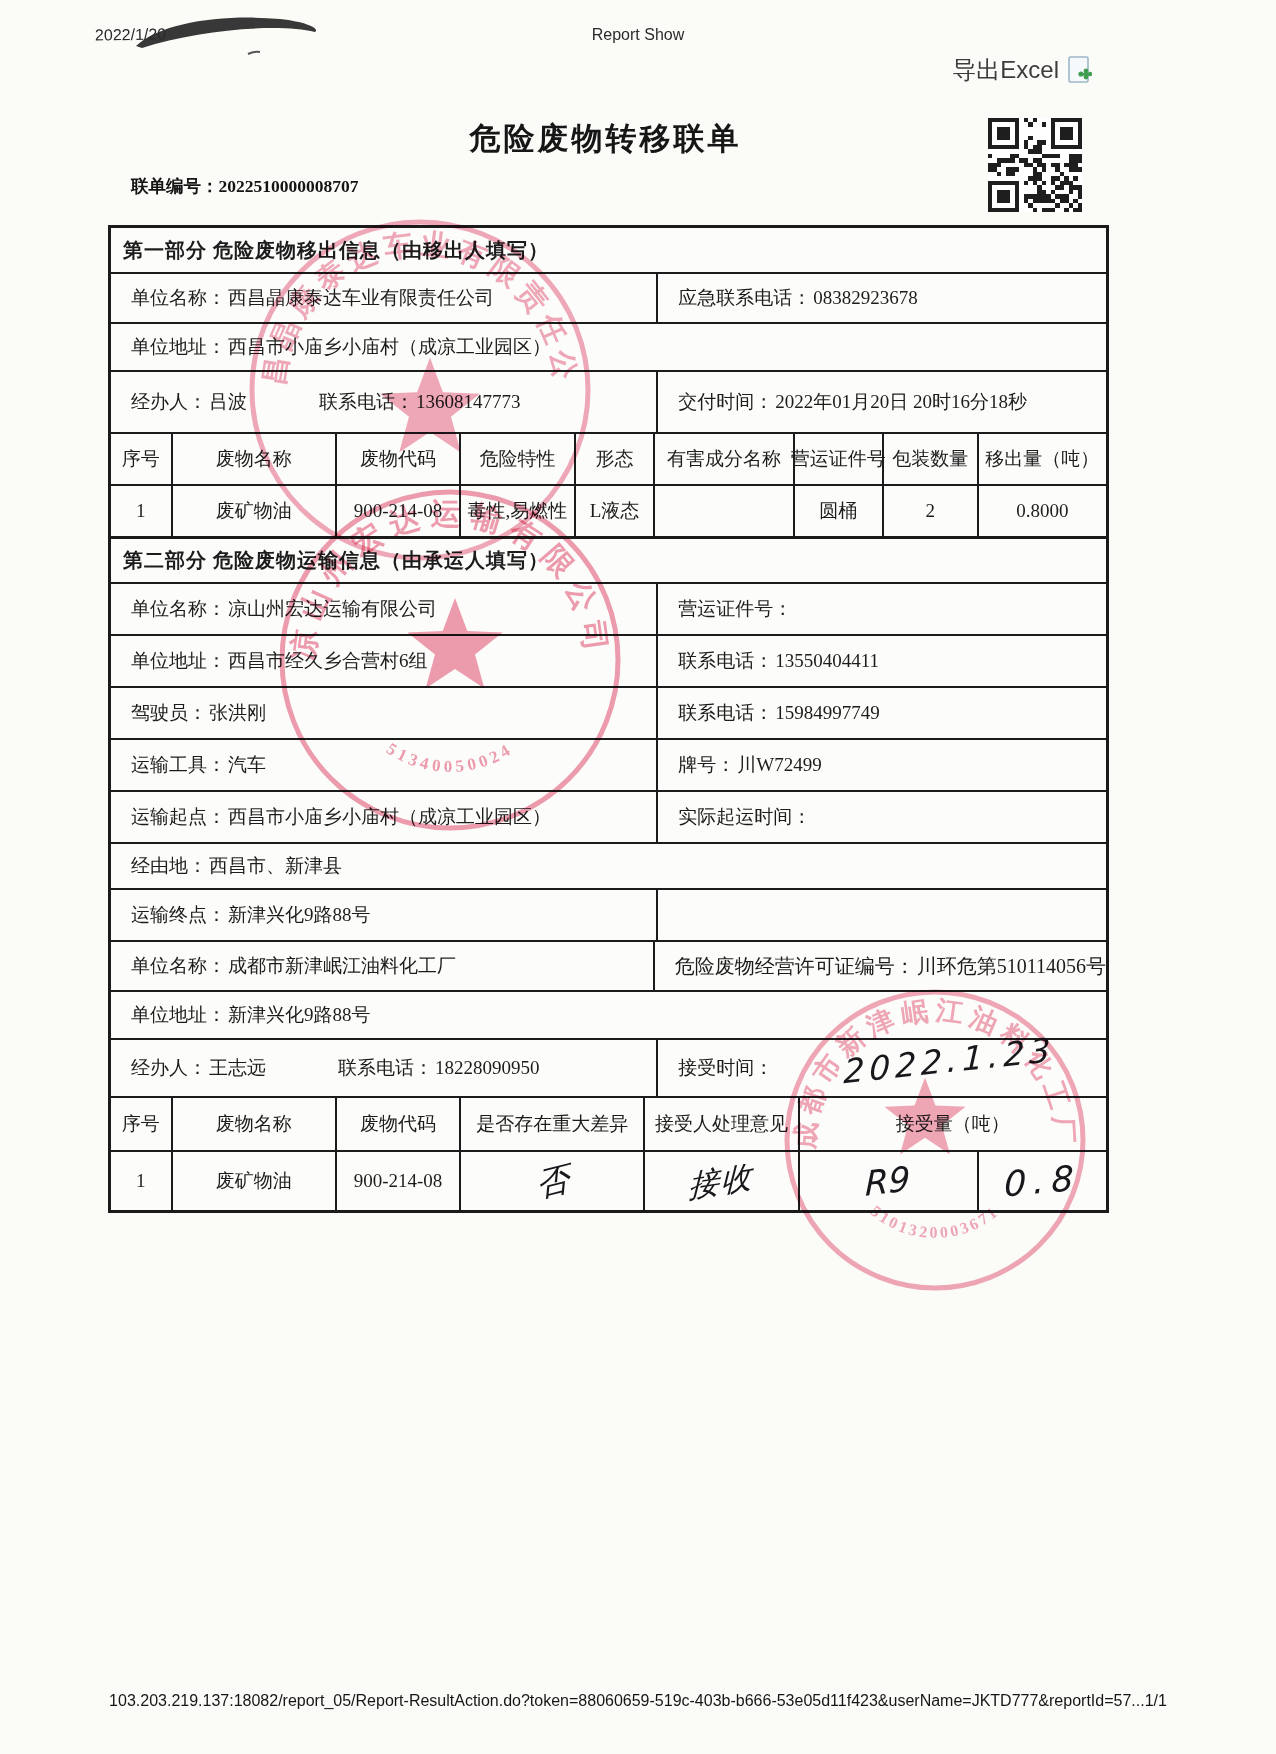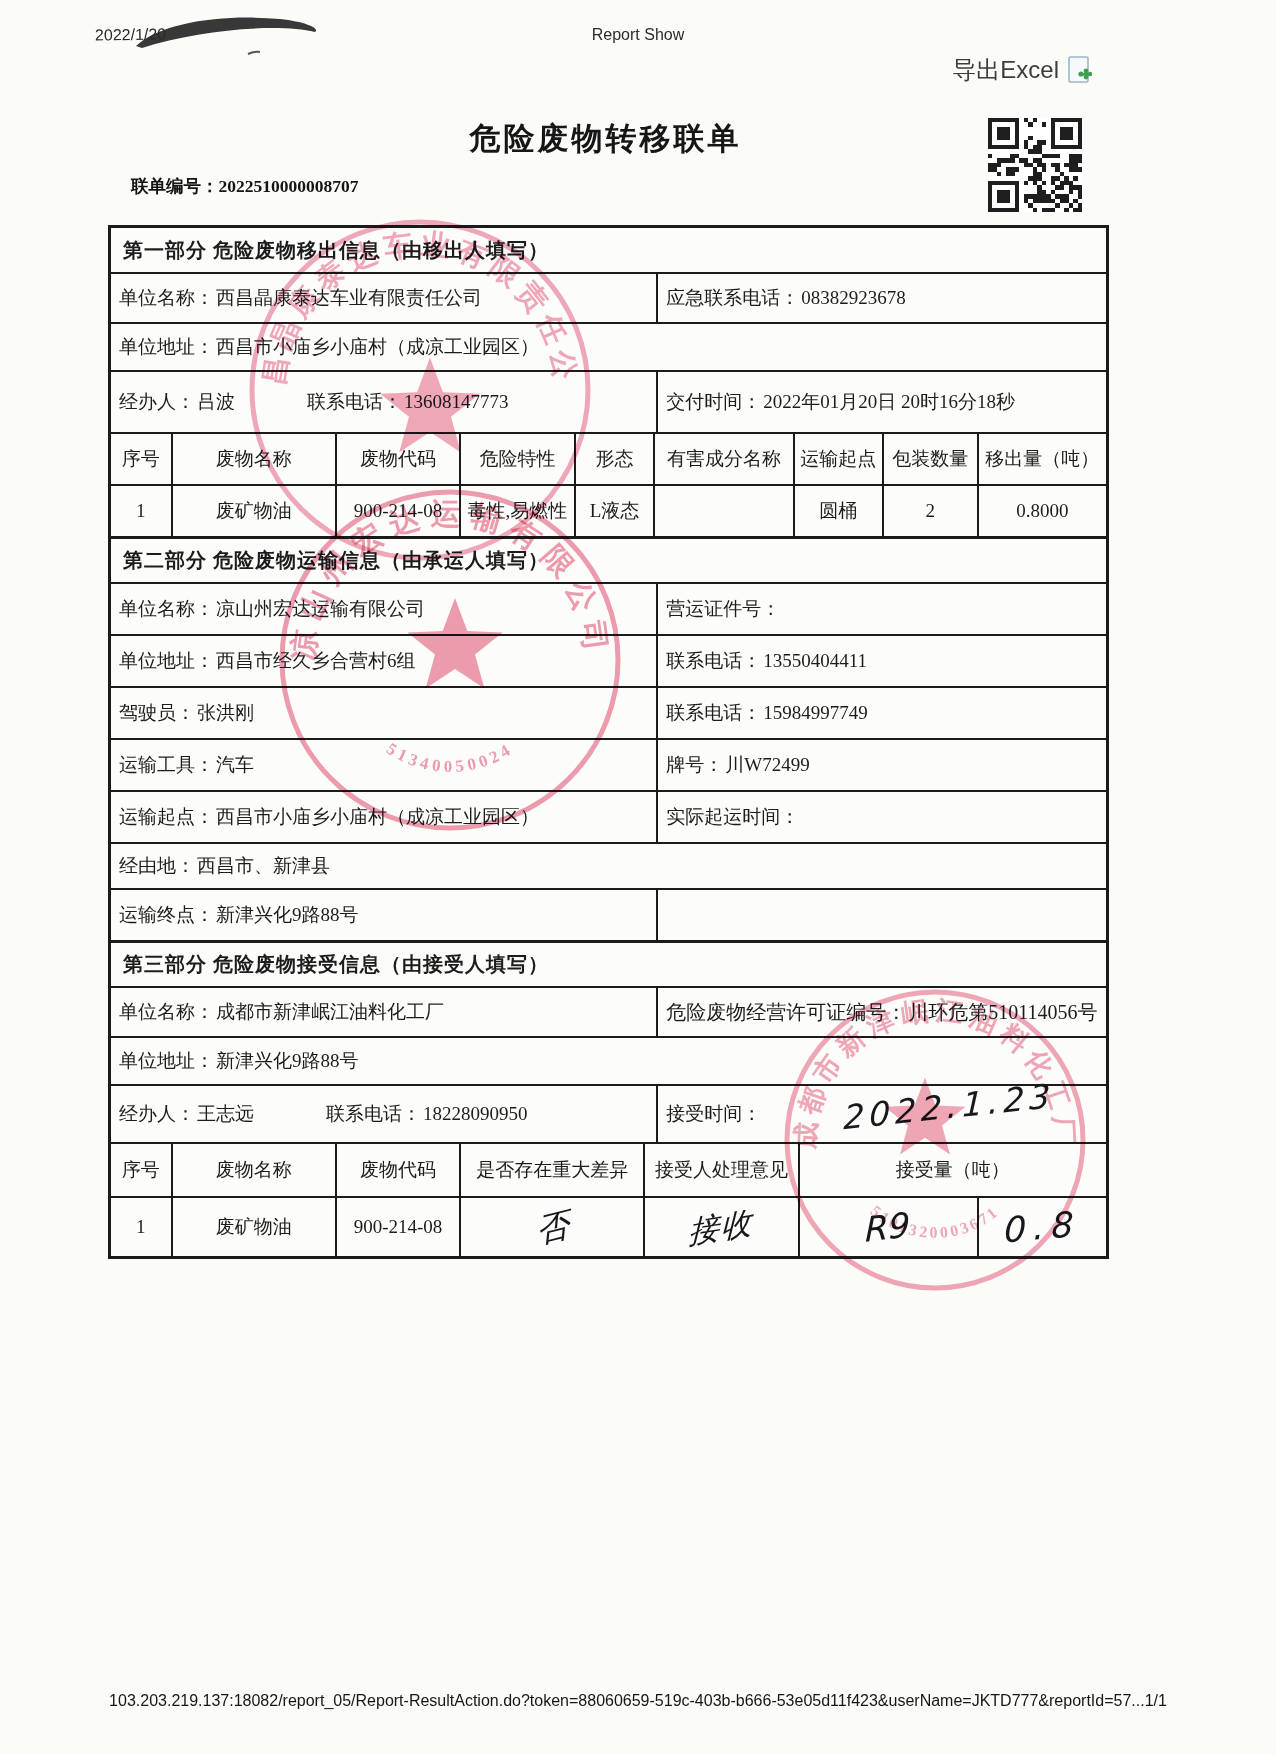--- a/index.html
+++ b/index.html
@@ -20,21 +20,21 @@
   
   .doc-title{position:absolute;left:108px;top:118px;width:995px;text-align:center;font-size:31px;font-weight:700;letter-spacing:3px;color:#161616}
   .manifest-no{position:absolute;left:131px;top:174px;font-size:17.5px;font-weight:700;color:#141414}
   .qr{position:absolute;left:988px;top:118px;width:94px;height:94px}
 
   
   .tbl{position:absolute;left:108px;top:225px;width:995px;border:3px solid #1b1b1b;background:rgba(255,255,255,0.25)}
   .row{display:flex;border-top:2px solid #1b1b1b;align-items:stretch;box-sizing:border-box}
   .row.first{border-top:none}
   .sec{font-weight:700;font-size:20px;display:flex;align-items:center;padding-left:12px;border-top:3px solid #1b1b1b;letter-spacing:1px}
-  .cell{display:flex;align-items:center;padding-left:8px;font-size:19px;box-sizing:border-box;white-space:nowrap;overflow:visible}
+  .cell{display:flex;align-items:center;padding-left:20px;font-size:19px;box-sizing:border-box;white-space:nowrap;overflow:visible}
   .left{width:55%;border-right:2px solid #1b1b1b}
   .right{flex:1;position:relative}
   .full{width:100%}
   .tight{font-size:20px}
   .pair2{margin-left:72px}
   .lbl{margin-right:2px}
 
   .thead .cell,.trow .cell{justify-content:center;padding-left:0;border-left:2px solid #1b1b1b;position:relative}
   .thead .cell:first-child,.trow .cell:first-child{border-left:none}
   .thead .cell{font-size:19px}
@@ -256,21 +256,21 @@
     </div>
   </div>
 
   <div class="row thead" style="height:52px">
     <div class="cell c1">序号</div>
     <div class="cell c2">废物名称</div>
     <div class="cell c3">废物代码</div>
     <div class="cell c4">危险特性</div>
     <div class="cell c5">形态</div>
     <div class="cell c6">有害成分名称</div>
-    <div class="cell c7">运输起点</div>
+    <div class="cell c7">营运证件号</div>
     <div class="cell c8">包装数量</div>
     <div class="cell c9">移出量（吨）</div>
   </div>
 
   <div class="row trow" style="height:52px">
     <div class="cell c1">1</div>
     <div class="cell c2">废矿物油</div>
     <div class="cell c3">900-214-08</div>
     <div class="cell c4">毒性,易燃性</div>
     <div class="cell c5">L液态</div>
@@ -344,21 +344,20 @@
     </div>
   </div>
 
   <div class="row" style="height:52px">
     <div class="cell left">
       <span class="lbl">运输终点：</span>
         <span>新津兴化9路88号</span>
     </div>
   </div>
 
-  <div class="row sec" style="height:46px">第三部分 危险废物接受信息（由接受人填写）</div>
 
   <div class="row" style="height:50px">
     <div class="cell left">
       <span class="lbl">单位名称：</span>
         <span>成都市新津岷江油料化工厂</span>
     </div>
     <div class="cell right tight">
       <span class="lbl">危险废物经营许可证编号：</span>
         <span>川环危第510114056号</span>
     </div>

